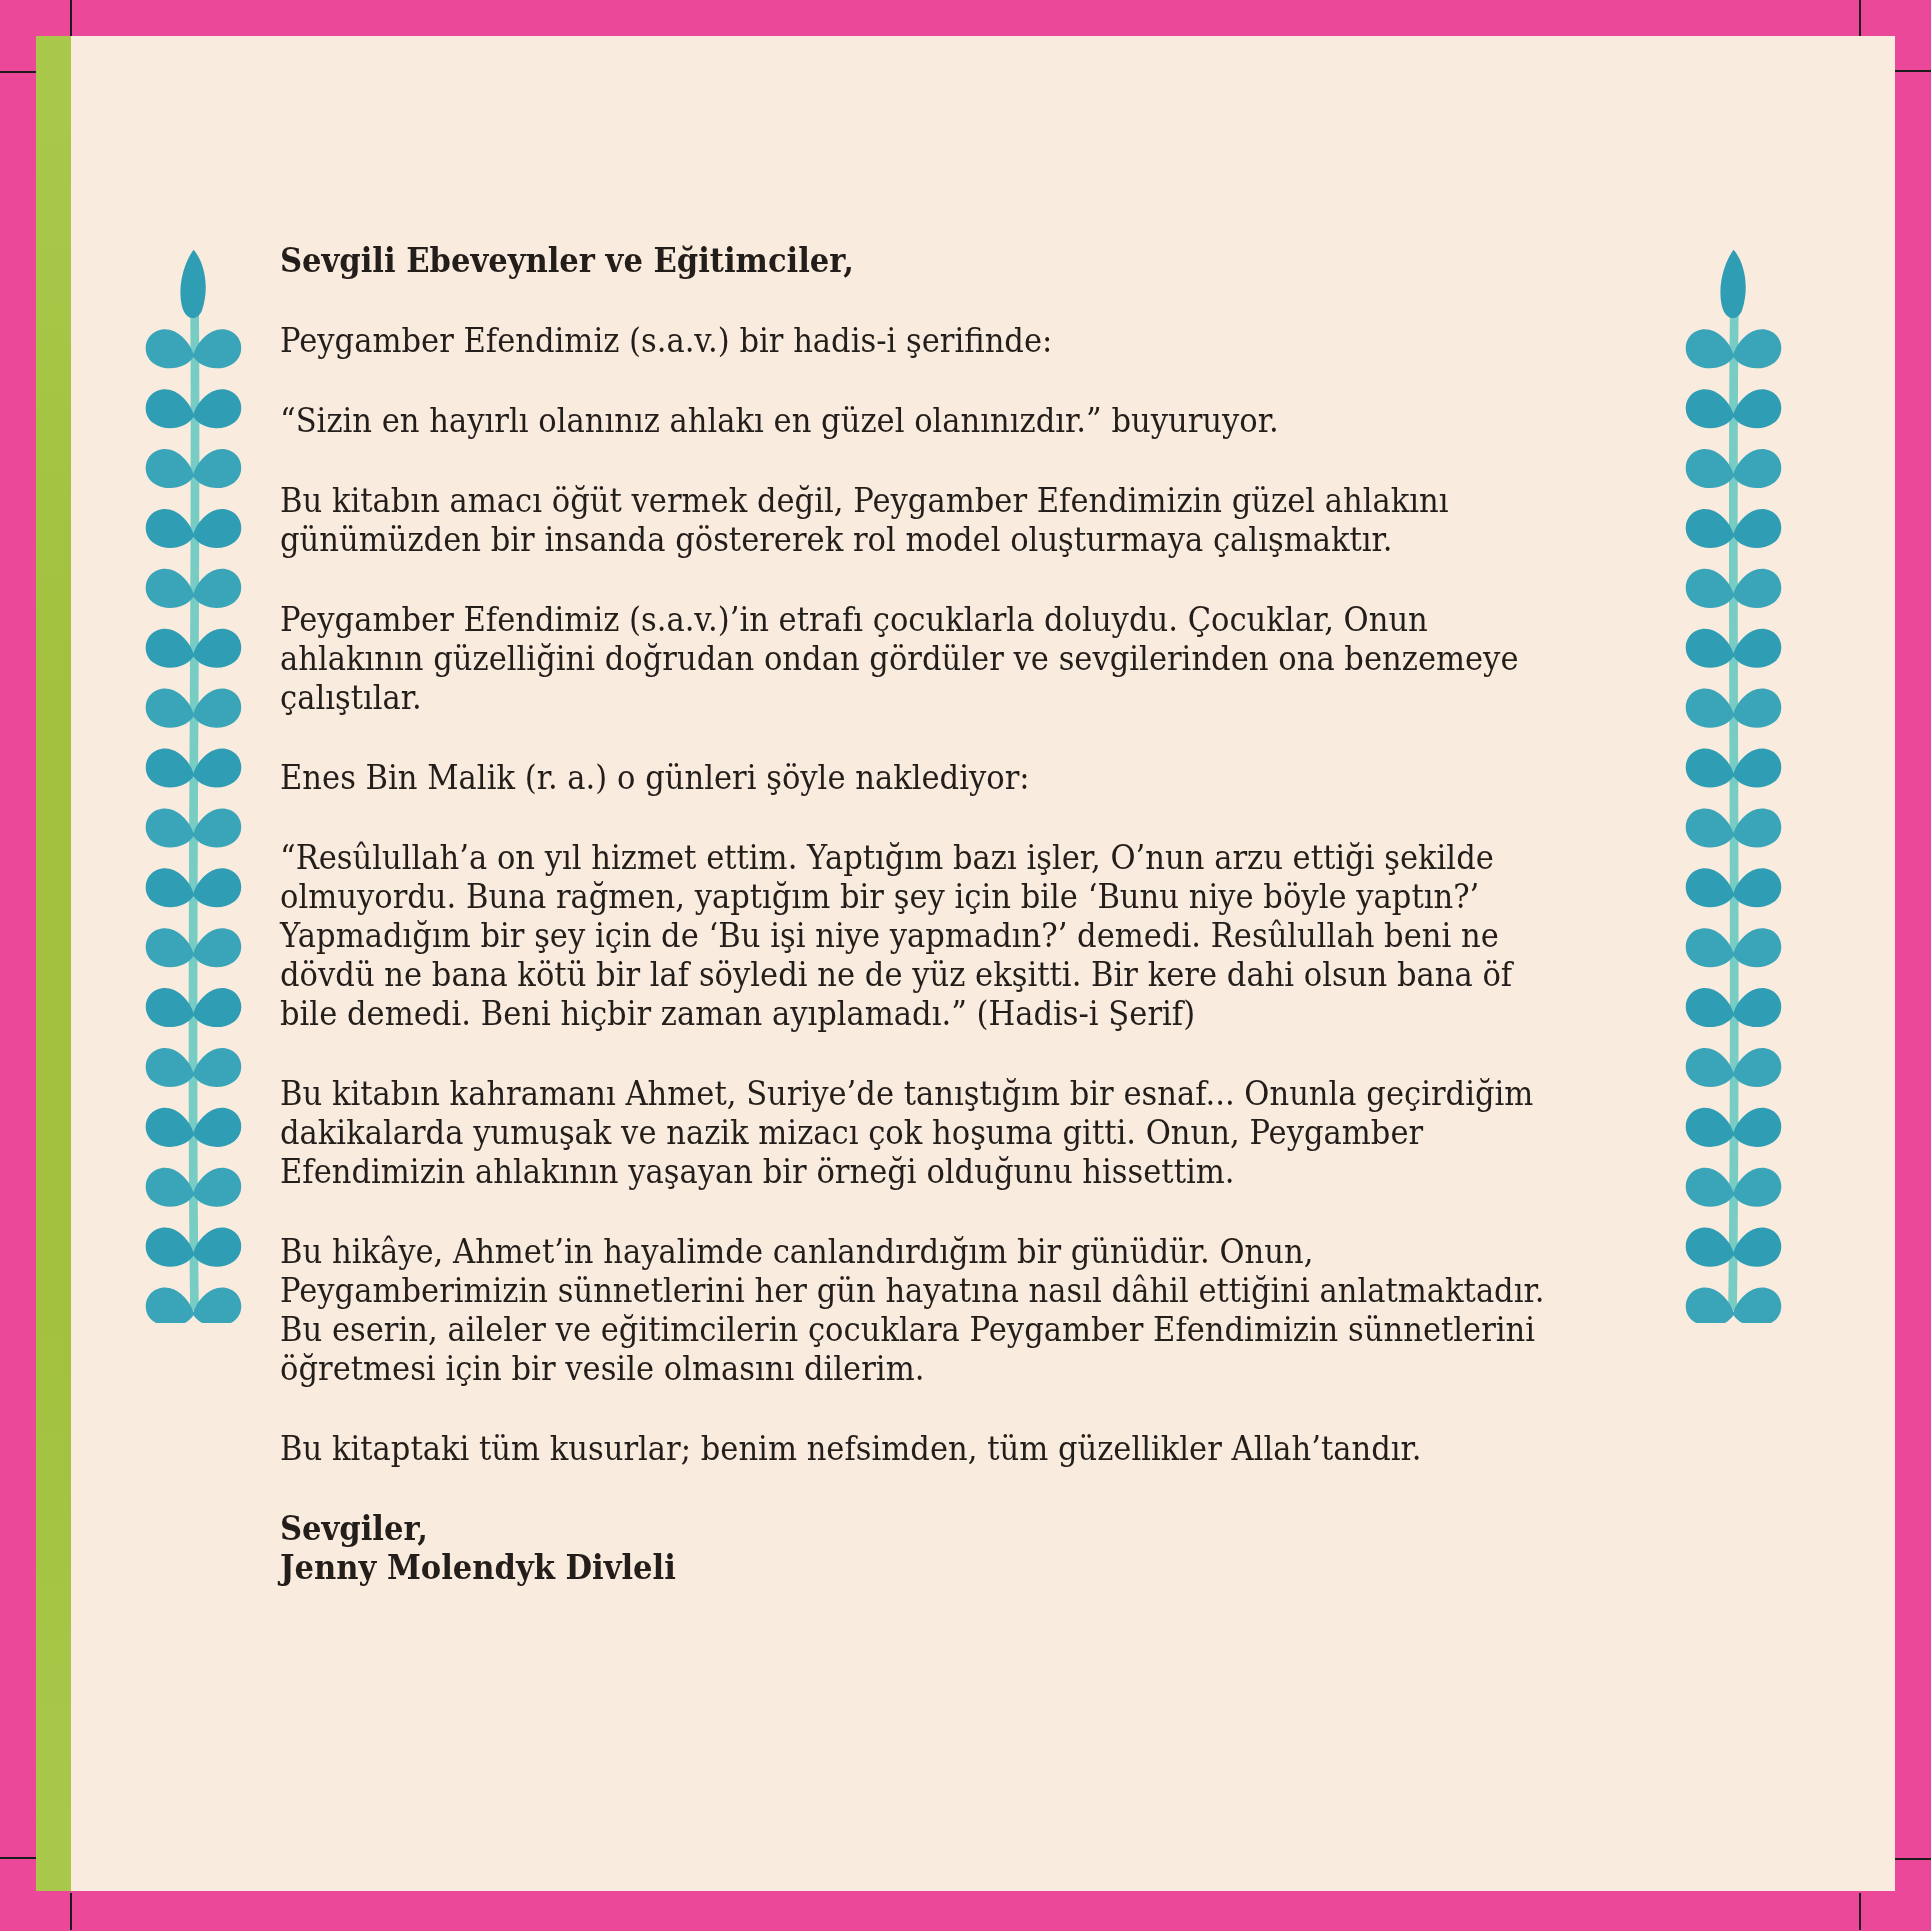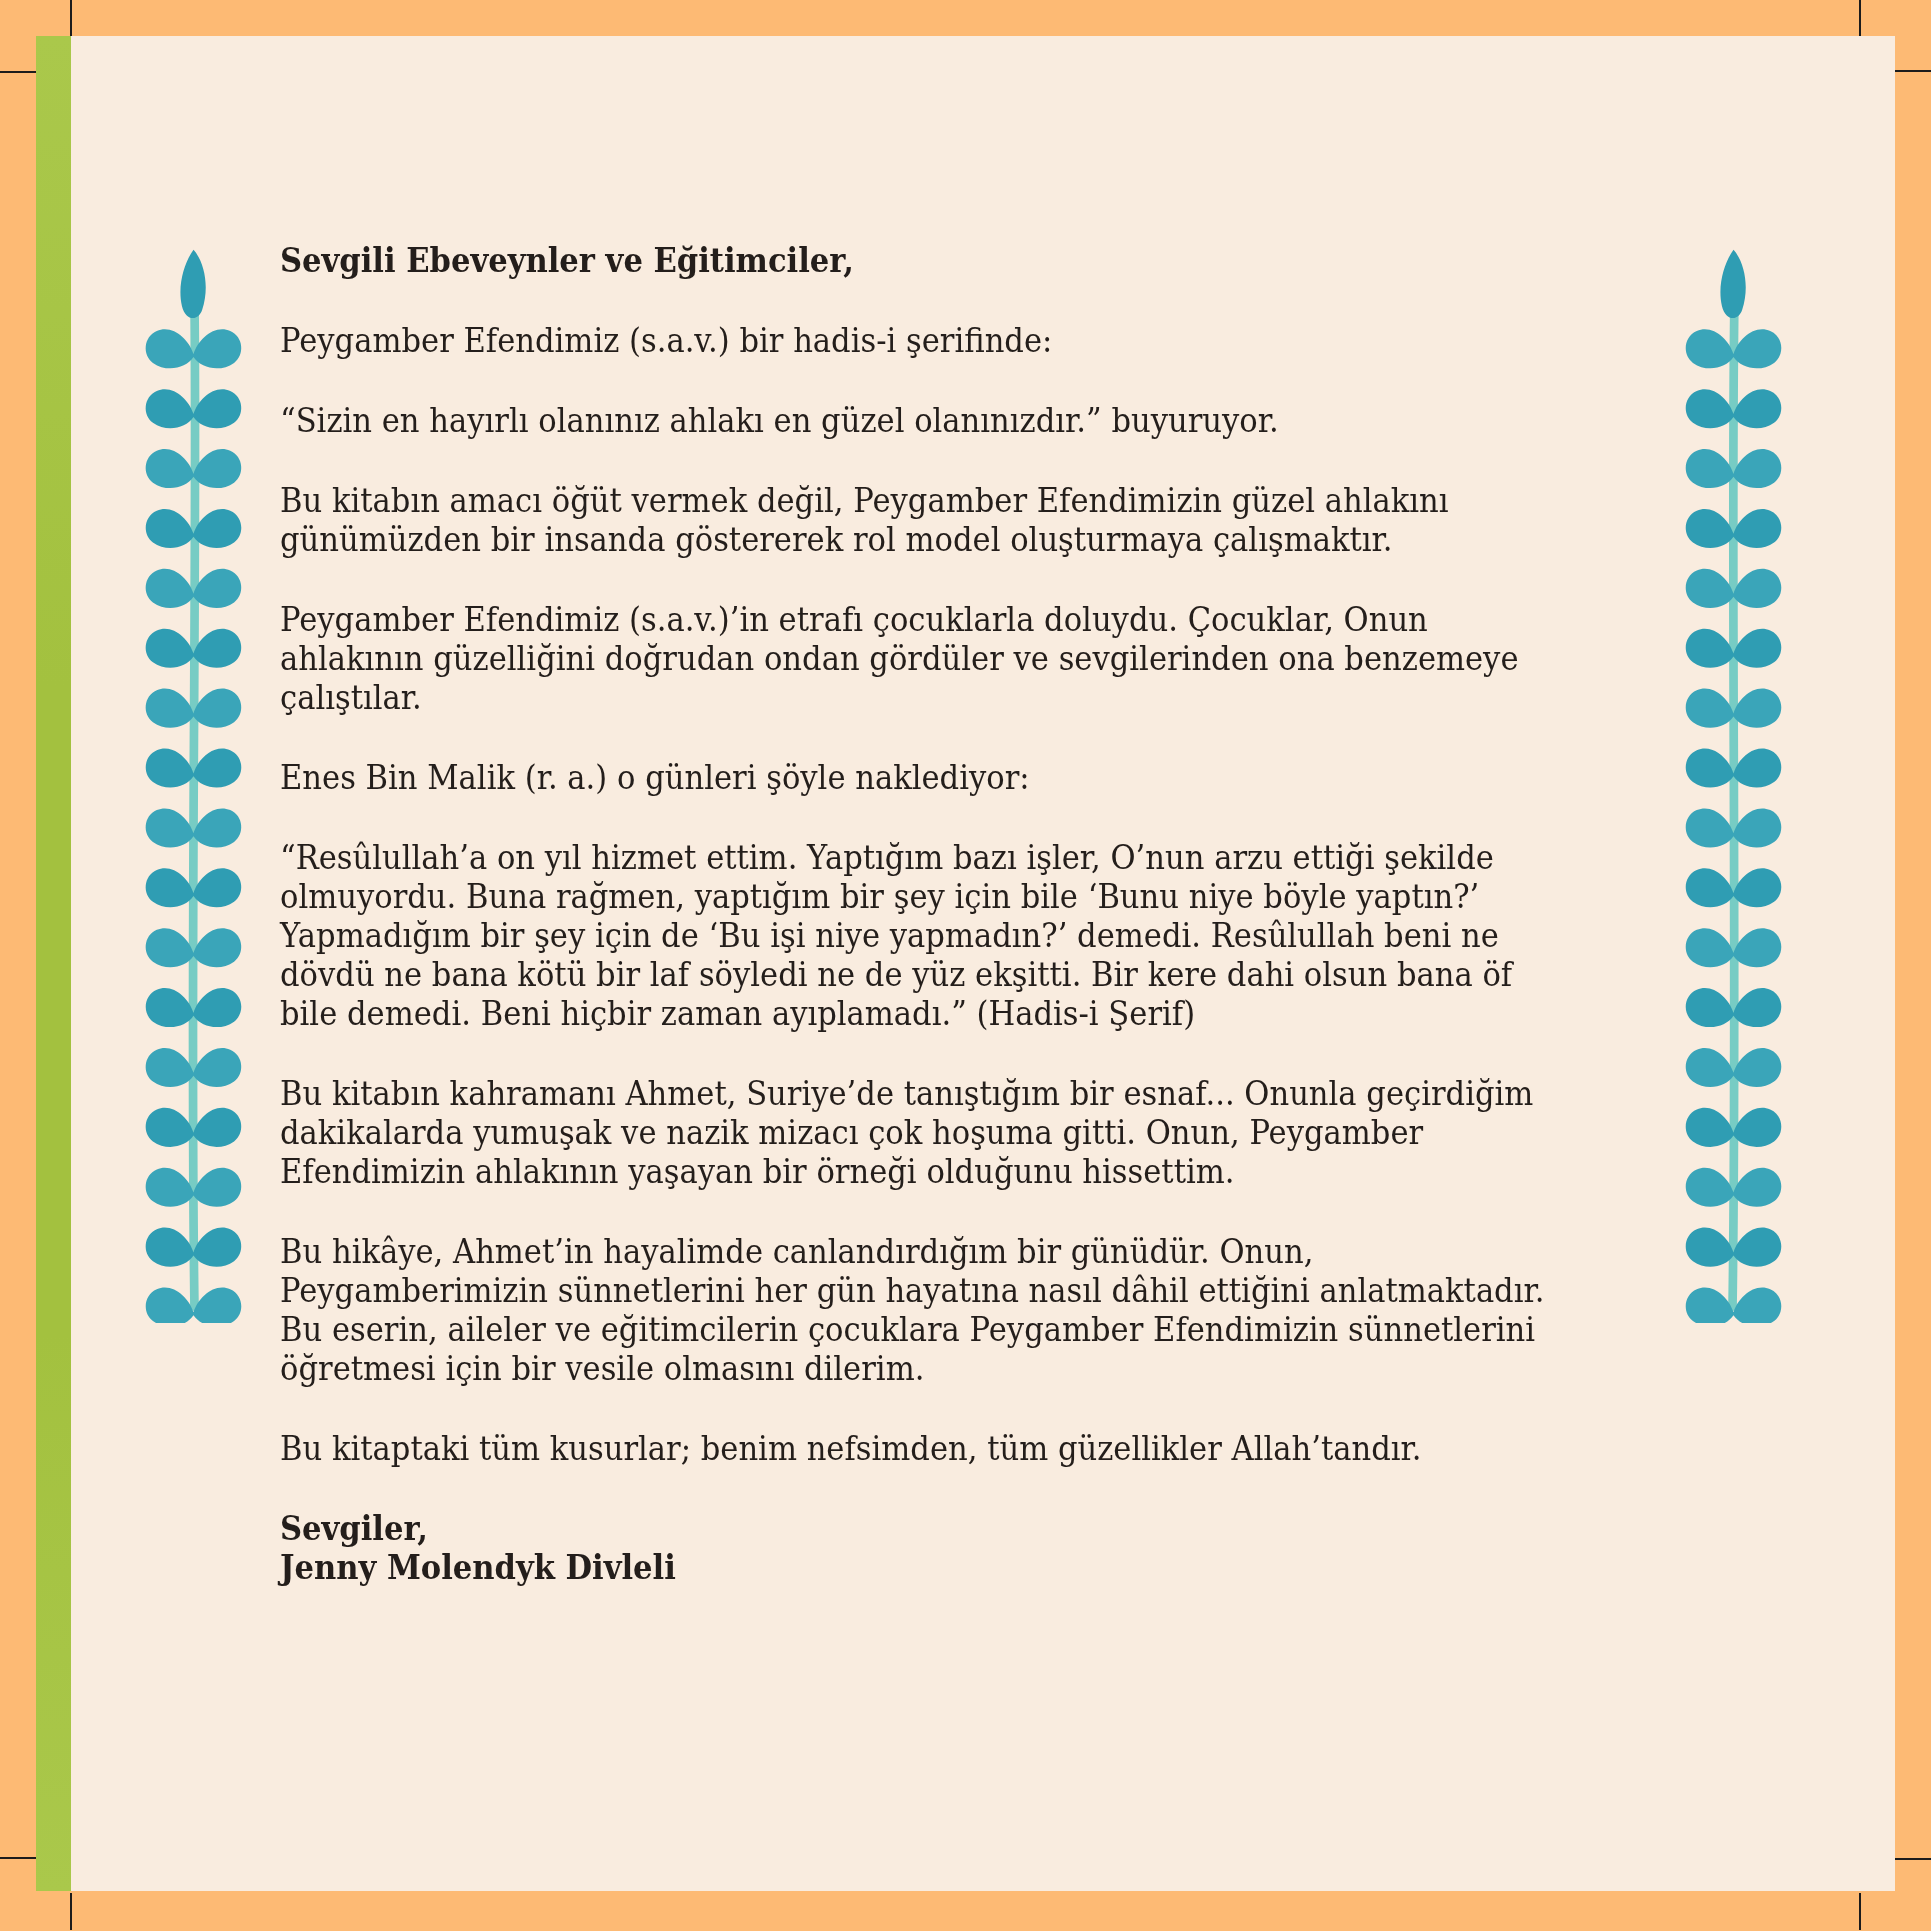--- a/index.html
+++ b/index.html
@@ -6,21 +6,21 @@
     --page-bg:#f9ecdf;
     --stripe-a:#aac84b;
     --stripe-b:#9cba30;
     --leaf:#3aa5b9;
     --leaf-alt:#2f9db3;
     --stem:#77ccc4;
     --ink:#241e1b;
     --mark:#1c1c1c;
   }
   html,body{margin:0;padding:0;background:#ffffff;}
-  .canvas{position:relative;width:1931px;height:1931px;background:#fdba74;overflow:hidden;
+  .canvas{position:relative;width:1931px;height:1931px;background:#ec4899;overflow:hidden;
           font-family:"DejaVu Serif","Liberation Serif",serif;}
   .page{position:absolute;left:36px;top:36px;width:1859px;height:1855px;background:var(--page-bg);}
   .stripe{position:absolute;left:0;top:0;width:35px;height:100%;
           background:linear-gradient(180deg,var(--stripe-a) 0%,var(--stripe-b) 35%,#a3c13f 70%,var(--stripe-a) 100%);}
   .crop{position:absolute;background:var(--mark);}
   .crop.h{height:1.9px;width:40px;}
   .crop.v{width:1.9px;height:37px;}
 
   .letter{position:absolute;left:280px;top:241px;width:1506px;
           transform:scaleX(0.9);transform-origin:left top;

